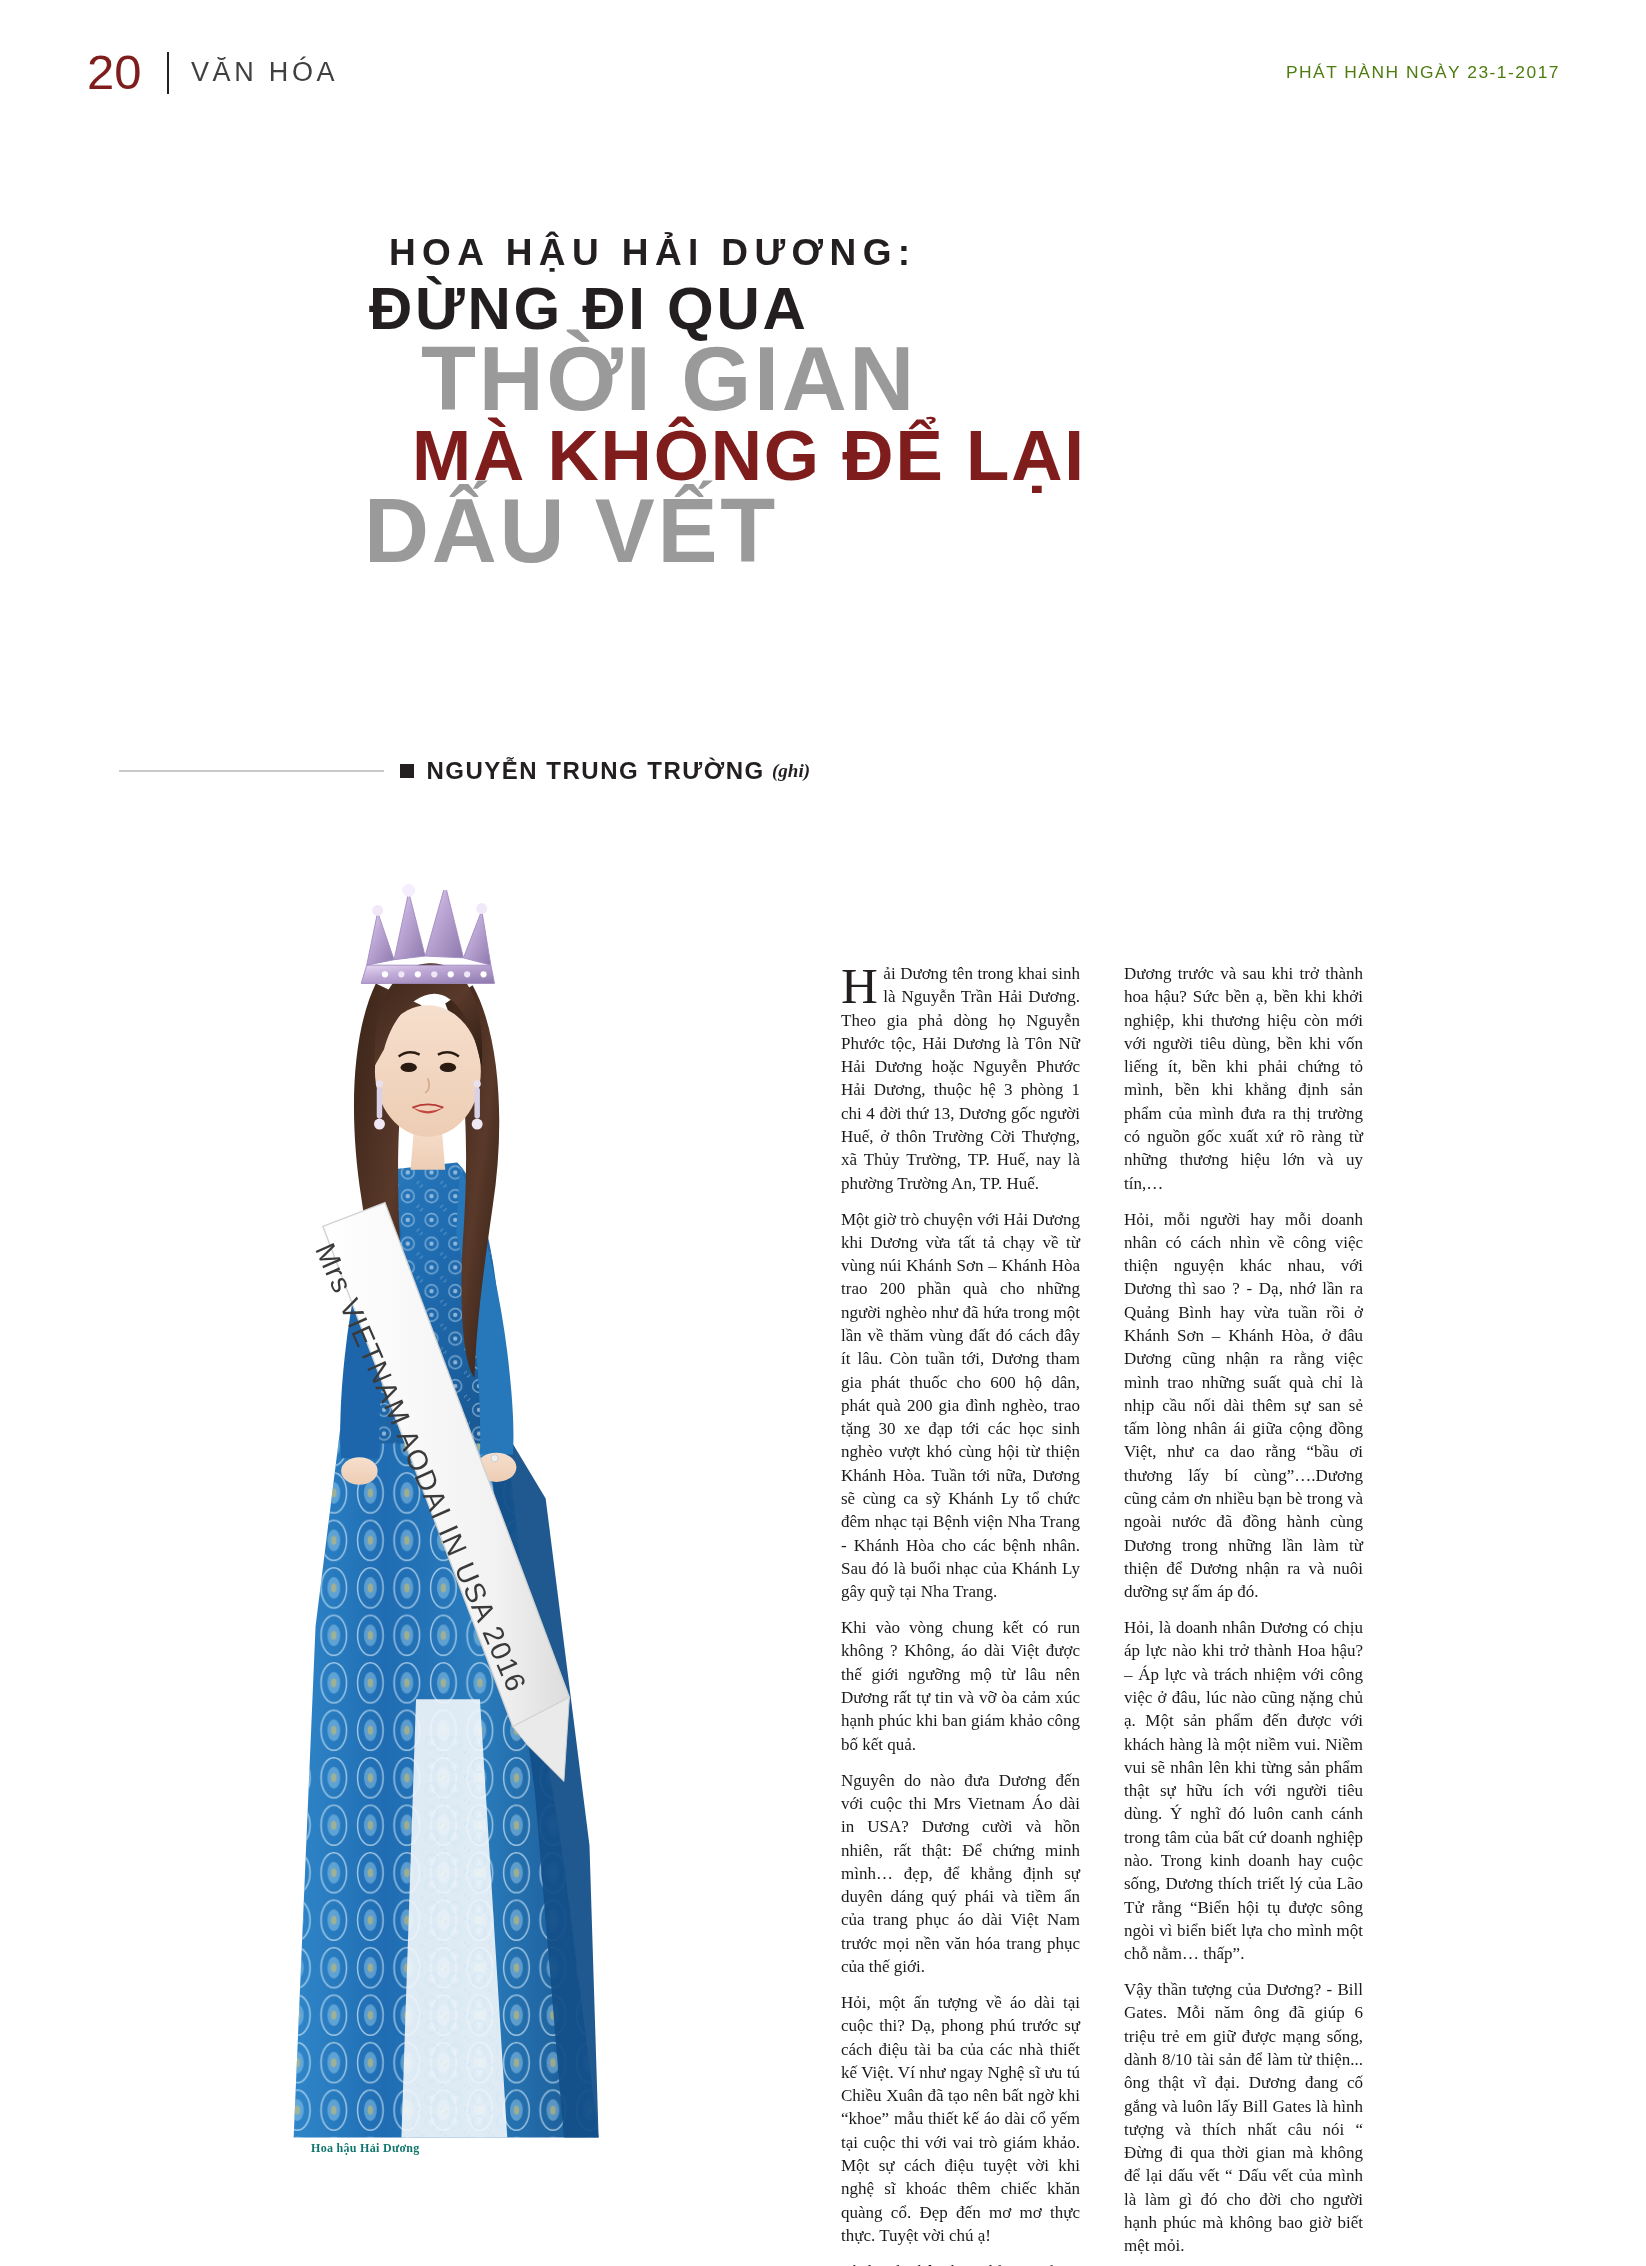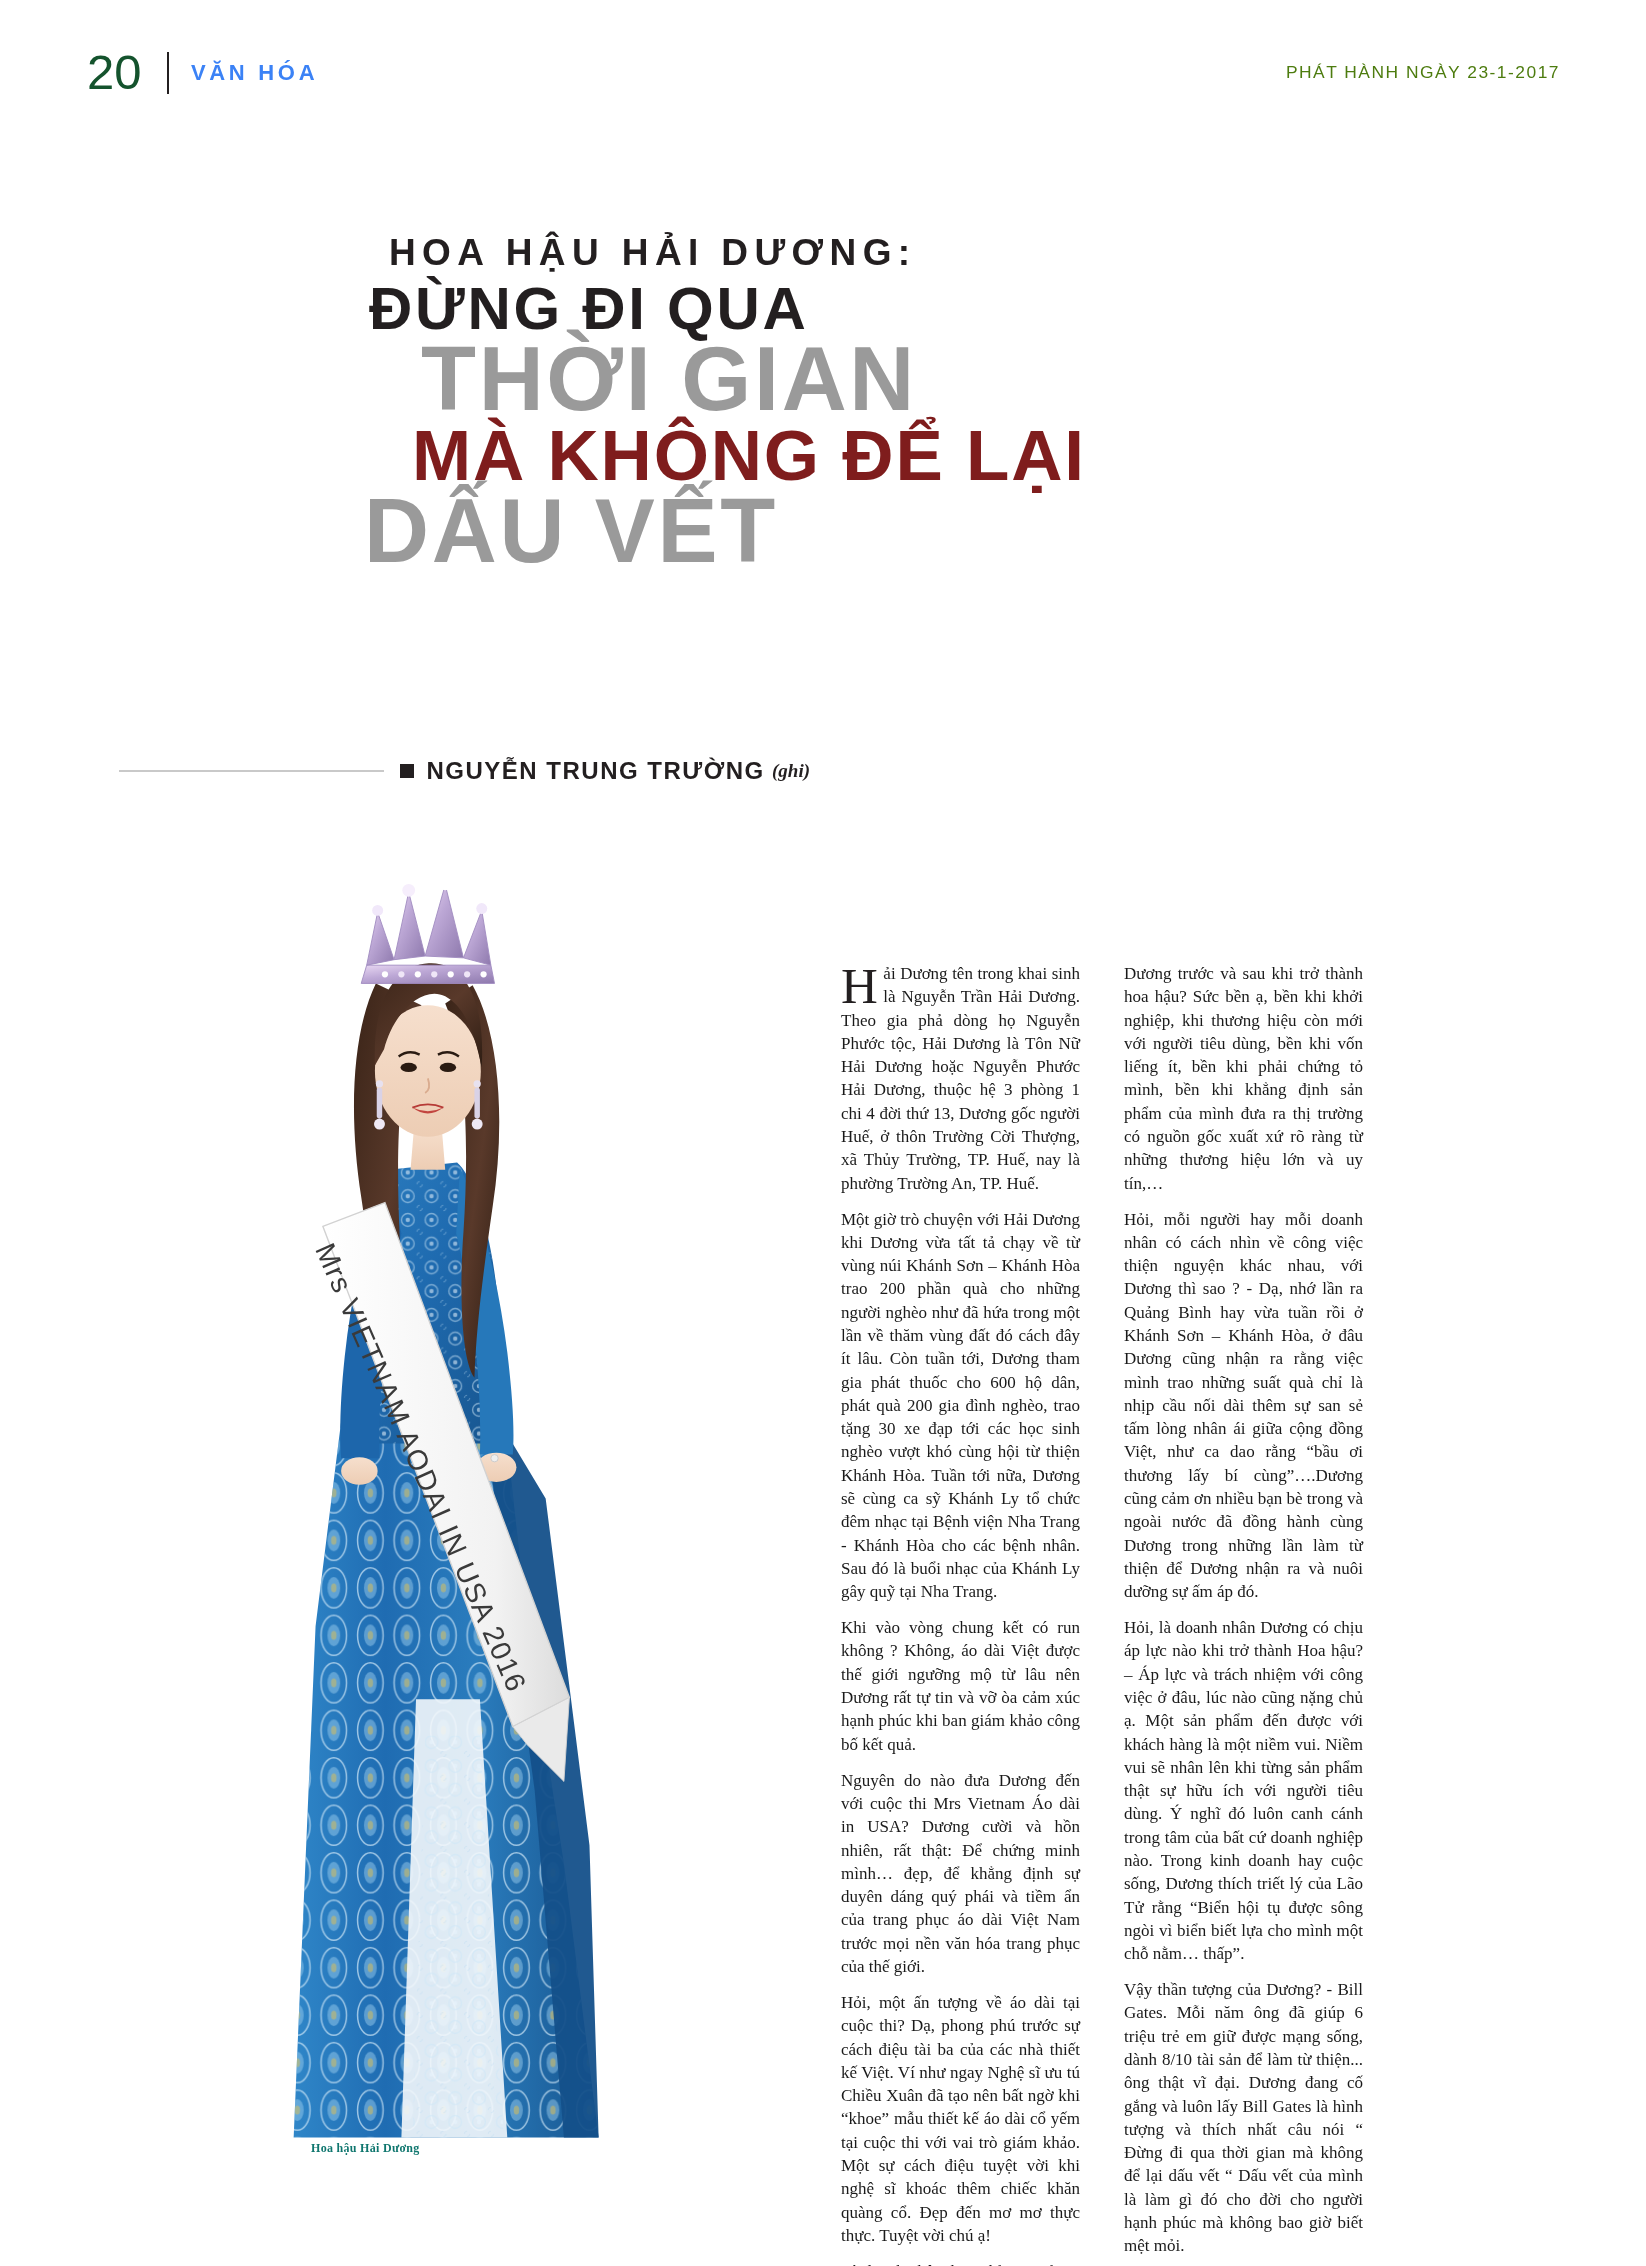--- a/index.html
+++ b/index.html
@@ -22,35 +22,35 @@
     width: 1473px;
     height: 57px;
     display: flex;
     align-items: center;
   }
   .page-number {
     font-family: "Liberation Sans", sans-serif;
     font-size: 49px;
     font-weight: 400;
     letter-spacing: 0px;
-    color: #14532d;
+    color: #7f1d1d;
     line-height: 1;
   }
   .header-divider {
     width: 1.8px;
     height: 42px;
     background: #231f20;
     margin: 0 22px 0 25.6px;
   }
   .section-name {
     font-family: "Liberation Sans", sans-serif;
-    font-size: 22px;
-    font-weight: 700;
+    font-size: 27px;
+    font-weight: 400;
     letter-spacing: 3.7px;
-    color: #3b82f6;
+    color: #404040;
   }
   .issue-date {
     margin-left: auto;
     font-family: "Liberation Sans", sans-serif;
     font-size: 17.4px;
     letter-spacing: 1.5px;
     color: #4d7c0f;
   }
 
   

